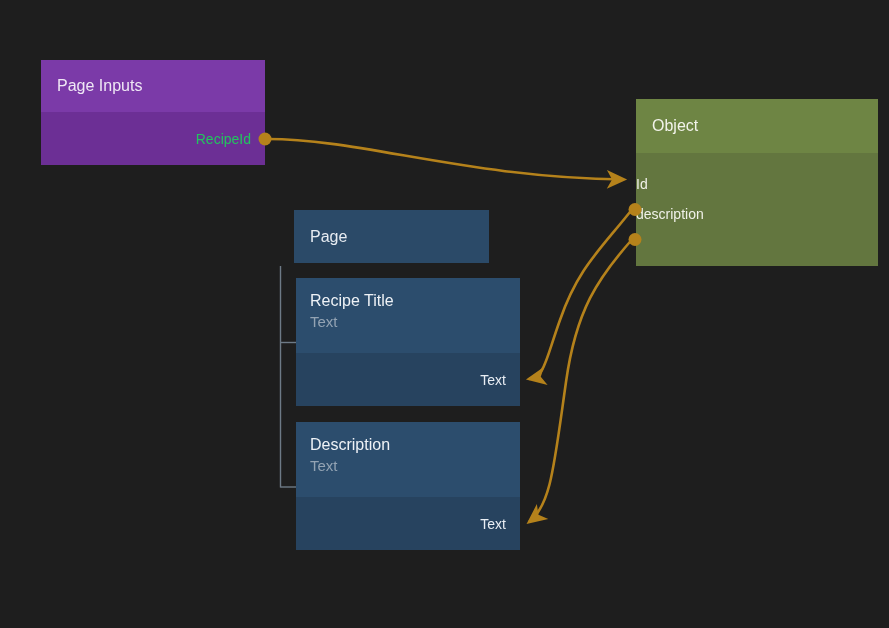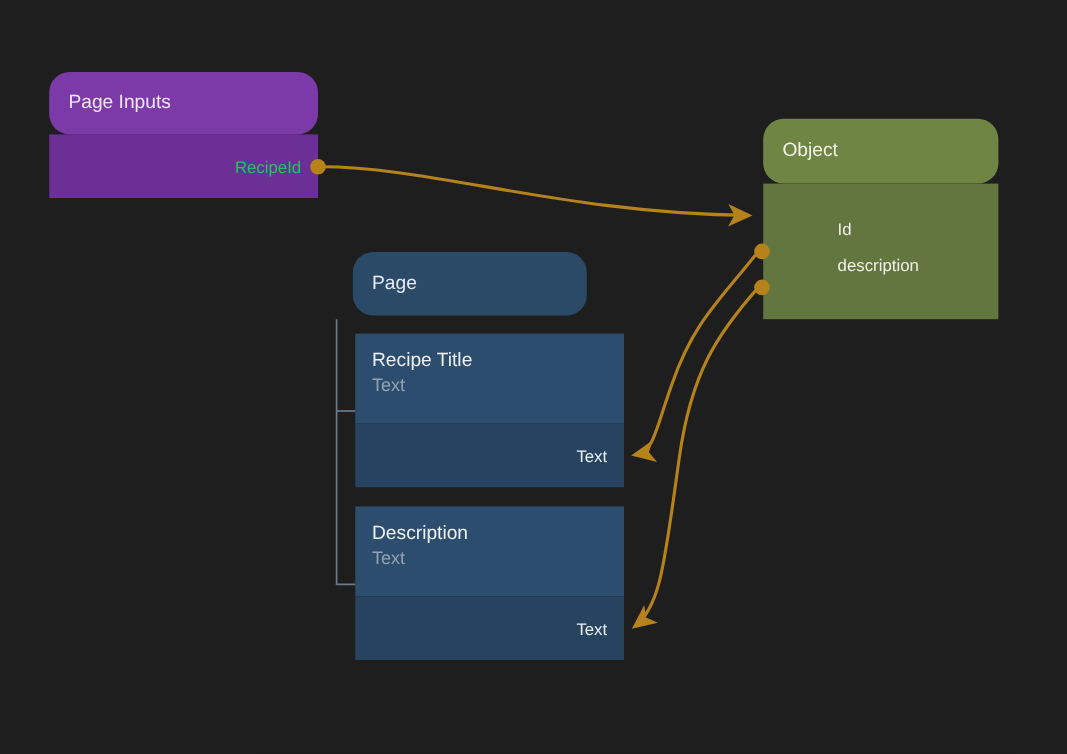--- a/index.html
+++ b/index.html
@@ -15,51 +15,50 @@
     width: 889px; height: 628px;
     background: #1e1e1e;
   }
 
   
   .node { position: absolute; }
   .node-header {
     display: flex; align-items: center;
     font-size: 16px; color: #e9e9ed;
     padding: 0 16px;
-    border-radius: 17px;
   }
   .node-body { display: flex; flex-direction: column; }
 
   
   #page-inputs { left: 41px; top: 60px; width: 224px; height: 105px; }
   #page-inputs .node-header {
     height: 52px; background: #7b3aa8; color: #efe7f5;
   }
   #page-inputs .node-body {
     height: 53px; background: #6c2f95;
     justify-content: center;
   }
   .port-row-right {
     display: flex; align-items: center; justify-content: flex-end;
     height: 100%; padding-right: 14px;
     font-size: 14px; color: #22c55e;
   }
 
   
-  #object-node { left: 636px; top: 99px; width: 196px; height: 167px; }
+  #object-node { left: 636px; top: 99px; width: 242px; height: 167px; }
   #object-node .node-header {
     height: 54px; background: #6e8544; color: #f2f3ea;
   }
   #object-node .node-body {
     height: 113px; background: #63763f;
     padding: 16px 0 0 0;
   }
   .field-row {
-    height: 30px; display: flex; align-items: flex-end;
-    padding-left: 14px; font-size: 14px; color: #f0f1e8; margin-left: 48px;
+    height: 30px; display: flex; align-items: center;
+    font-size: 14px; color: #f0f1e8;
   }
 
   
   #page-node { left: 265px; top: 210px; width: 224px; height: 53px; padding-left: 29px; }
   #page-node .node-header {
     height: 53px; background: #2b4a68; color: #e7ecf2;
   }
 
   
   .card { position: absolute; width: 224px; }

